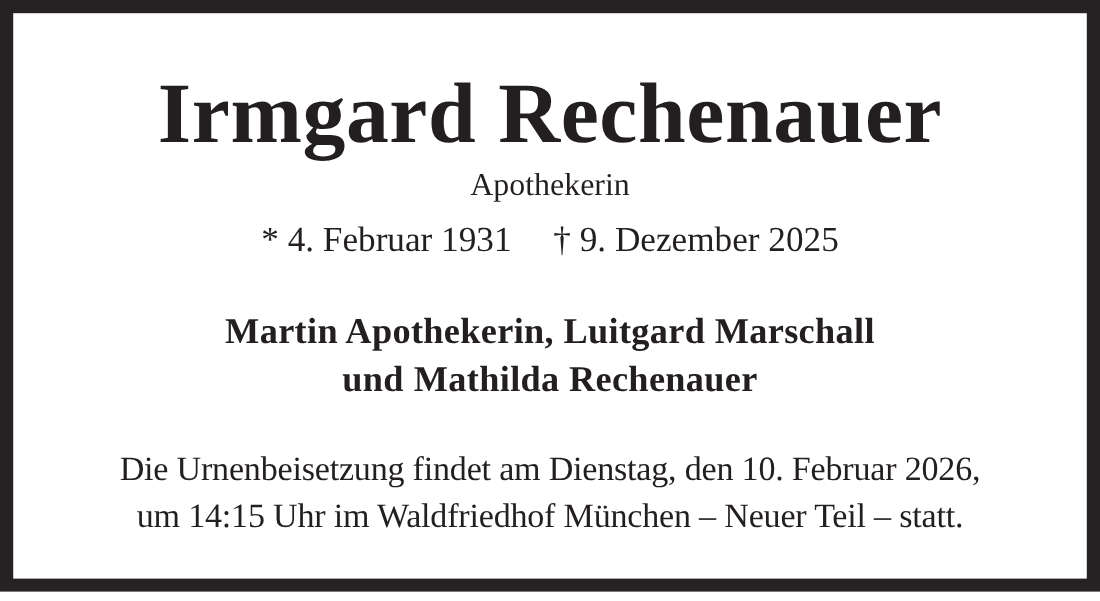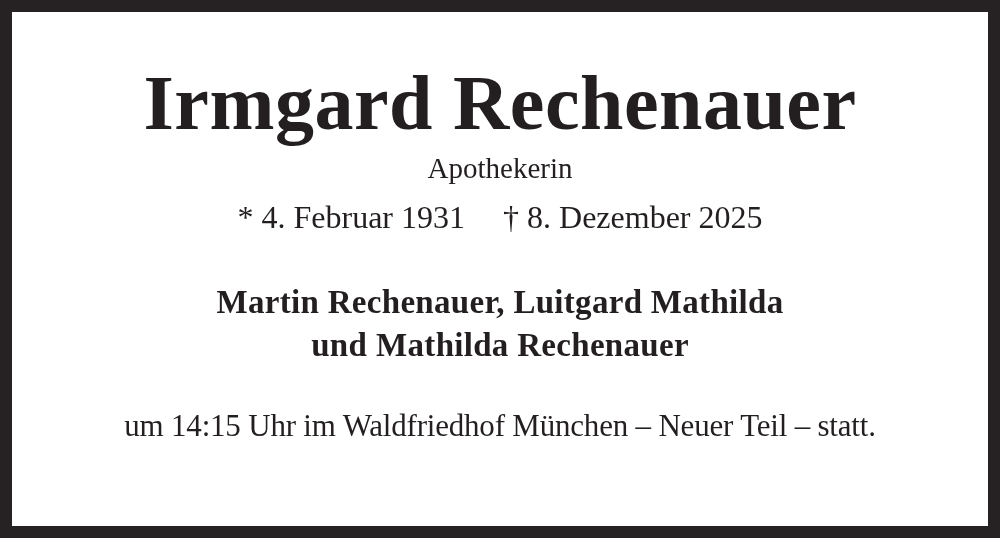--- a/index.html
+++ b/index.html
@@ -64,27 +64,28 @@
 <body>
 
 <div class="notice-frame">
 
   <h1 class="deceased-name">Irmgard Rechenauer</h1>
 
   <div class="profession">Apothekerin</div>
 
   <div class="life-dates">
     <span class="birth-date">* 4. Februar 1931</span>
-    <span class="death-date">† 8. Dezember 2025</span>
+    <span class="death-date">† 9. Dezember 2025</span>
   </div>
 
   <div class="mourners">
-    <div class="mourners-line1">Martin Rechenauer, Luitgard Mathilda</div>
+    <div class="mourners-line1">Martin Apothekerin, Luitgard Marschall</div>
     <div class="mourners-line2">
       <span class="prefix">und</span><span>Mathilda Rechenauer</span>
     </div>
   </div>
 
   <div class="announcement">
+    <div class="announcement-line1">Die Urnenbeisetzung findet am Dienstag, den 10. Februar 2026,</div>
     <div class="announcement-line2">um 14:15 Uhr im Waldfriedhof München – Neuer Teil – statt.</div>
   </div>
 
 </div>
 
 </body></html>

